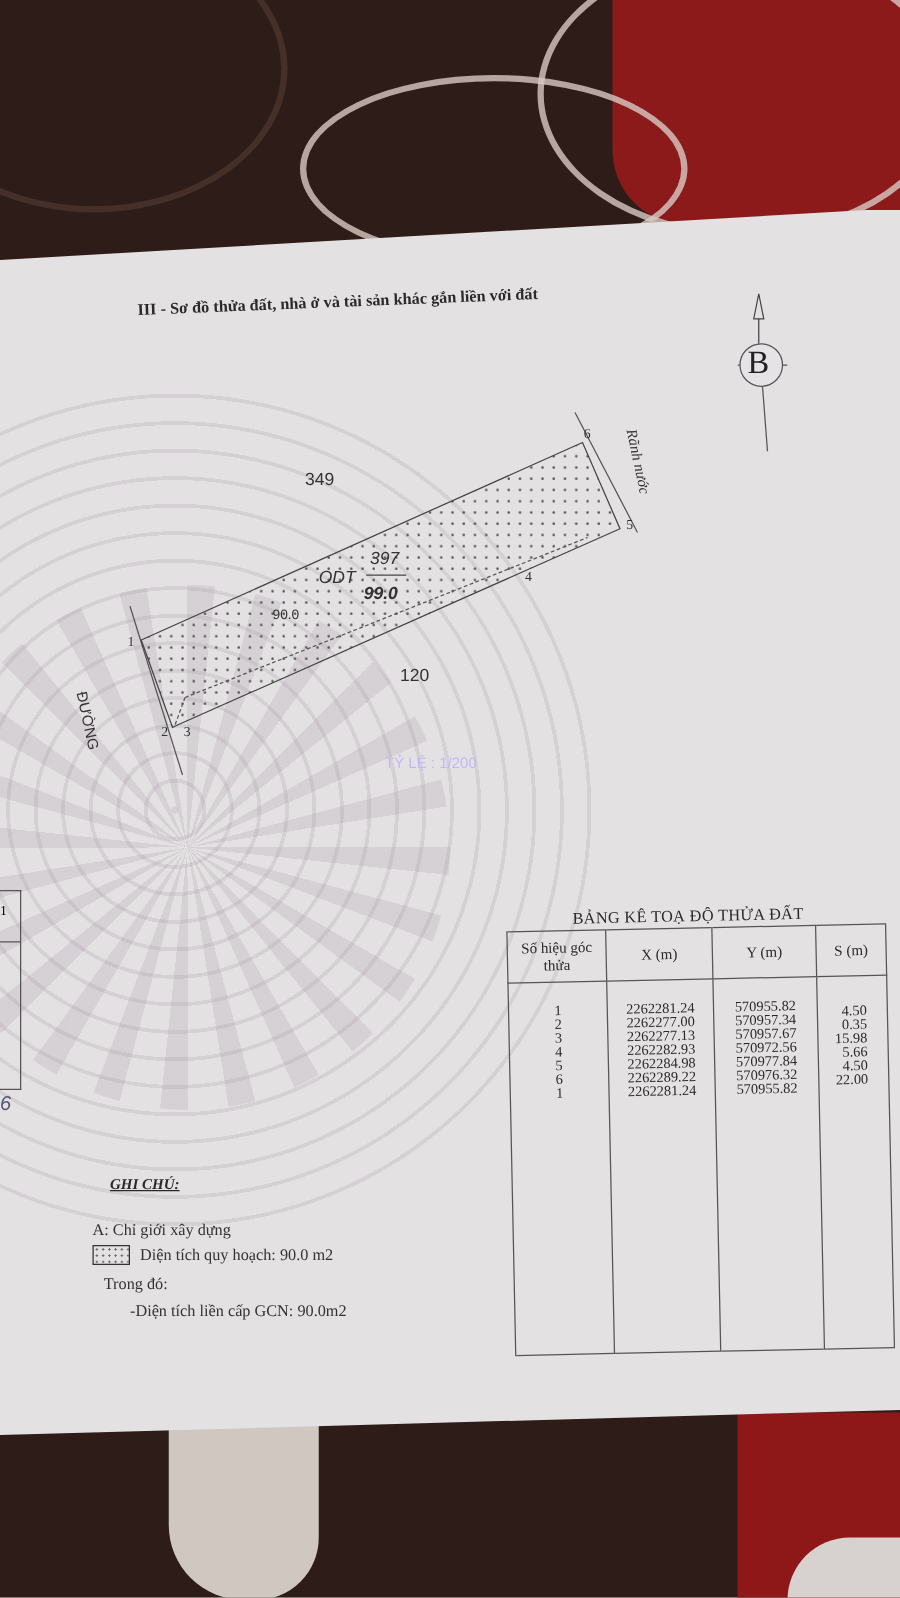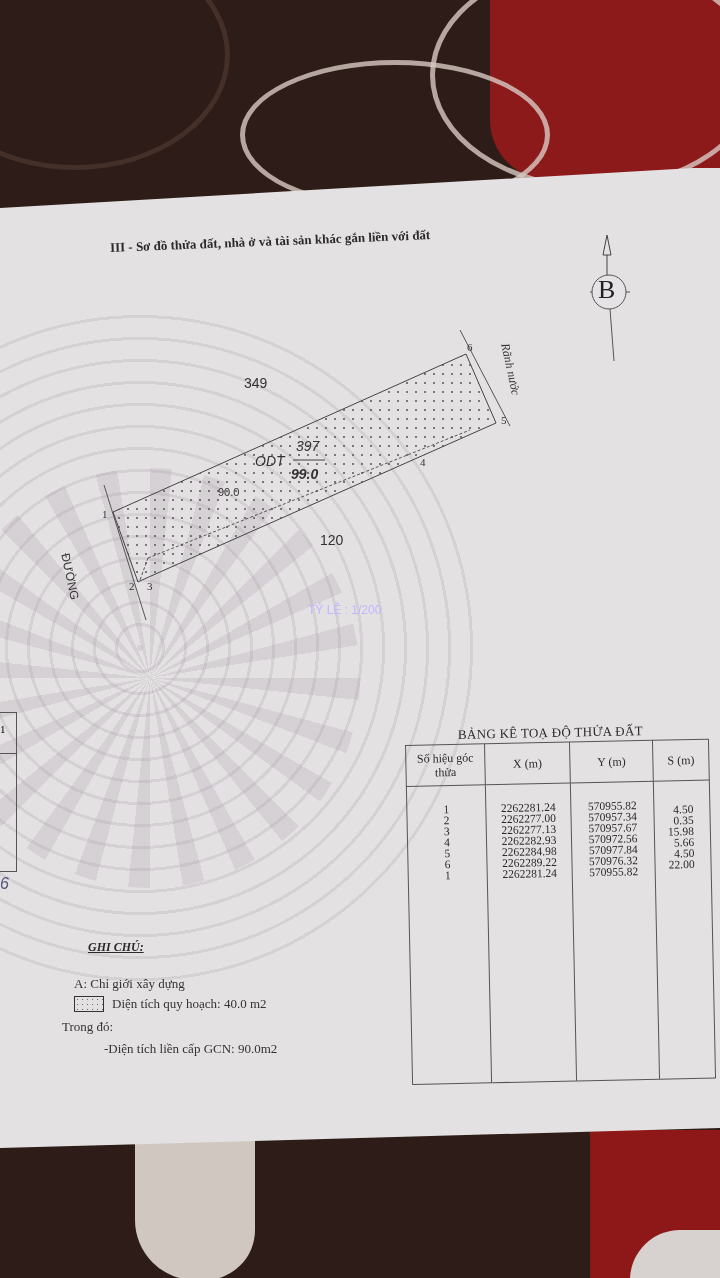--- a/index.html
+++ b/index.html
@@ -190,15 +190,15 @@
         <div>4.50</div>
         <div>22.00</div>
       </td>
     </tr>
   </tbody>
 </table>
 
 <div class="abs notes-title">GHI CHÚ:</div>
 <div class="abs note" style="left:74px;top:976px;">A: Chỉ giới xây dựng</div>
 <div class="abs legend-box"></div>
-<div class="abs note" style="left:112px;top:996px;">Diện tích quy hoạch:  40.0 m2</div>
-<div class="abs note" style="left:62px;top:1019px;">Trong đó:</div>
+<div class="abs note" style="left:112px;top:996px;">Diện tích quy hoạch:  90.0 m2</div>
+<div class="abs note" style="left:83px;top:1019px;">Trong đó:</div>
 <div class="abs note" style="left:104px;top:1041px;">-Diện tích liền cấp GCN: 90.0m2</div>
 
 </body></html>

